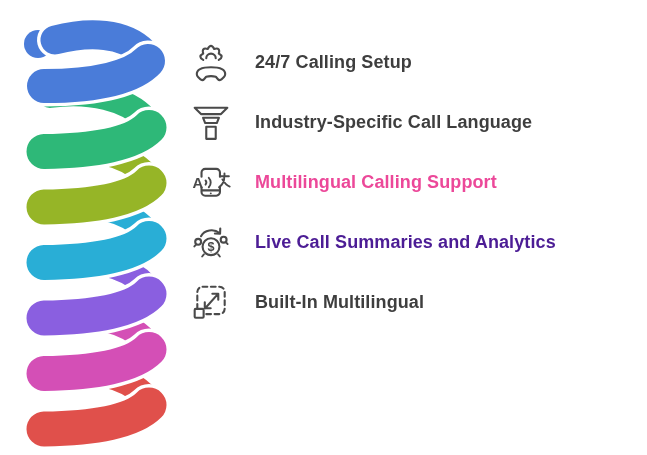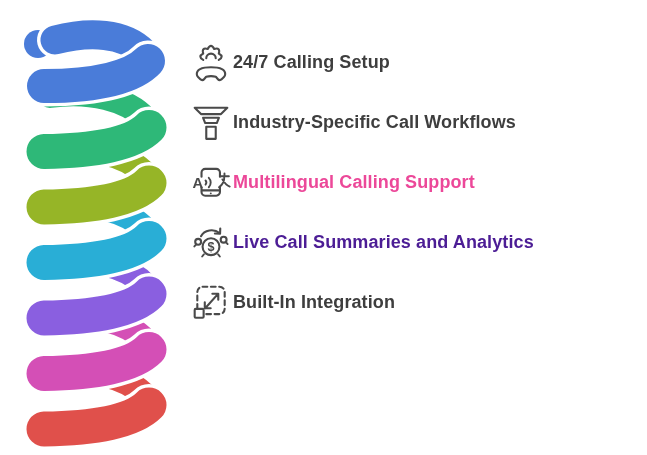--- a/index.html
+++ b/index.html
@@ -4,21 +4,21 @@
 <style>
   html,body{margin:0;padding:0;background:#ffffff;}
   .stage{
     position:relative;width:647px;height:455px;background:#ffffff;overflow:hidden;
     font-family:"Liberation Sans",sans-serif;
   }
   .spiral-svg{position:absolute;left:0;top:0;}
   .features{position:absolute;left:189px;top:32px;}
   .feature-row{height:60px;display:flex;align-items:center;}
   .feature-icon{width:44px;height:44px;display:flex;align-items:center;justify-content:center;flex:0 0 44px;}
-  .feature-label{margin-left:0;font-size:18px;font-weight:700;color:#3e3e3e;letter-spacing:0.1px;white-space:nowrap;}
+  .feature-label{margin-left:22px;font-size:18px;font-weight:700;color:#3e3e3e;letter-spacing:0.1px;white-space:nowrap;}
 </style>
 </head>
 <body>
 
 <div class="stage">
   <svg class="spiral-svg" id="spiral" width="180" height="455" viewBox="0 0 180 455">
       <circle cx="38" cy="44" r="17.5" fill="#ffffff"></circle>
       <circle cx="38" cy="44" r="14" fill="#4a7cd9"></circle>
       <path d="M55 40 C90 31 124 33 143 52" fill="none" stroke="#ffffff" stroke-width="36" stroke-linecap="round"></path>
       <path d="M55 40 C90 31 124 33 143 52" fill="none" stroke="#4a7cd9" stroke-width="29" stroke-linecap="round"></path>
@@ -63,21 +63,21 @@
       </div>
       <div class="feature-row">
         <span class="feature-icon" style="color: rgb(74, 74, 74);">
           <svg viewBox="0 0 38 38" width="40" height="40" fill="none" stroke="currentColor" stroke-width="2" stroke-linecap="round" stroke-linejoin="round">
 
     <path d="M3.5 5.5 H34.5 L28.5 11.5 H9.5 Z"></path>
     <path d="M11.5 15 H26.5 L24.5 20 H13.5 Z"></path>
     <rect x="14.5" y="23.5" width="9" height="11.5"></rect>
           </svg>
         </span>
-        <span class="feature-label" style="color: rgb(62, 62, 62);">Industry-Specific Call Workflows</span>
+        <span class="feature-label" style="color: rgb(62, 62, 62);">Industry-Specific Call Language</span>
       </div>
       <div class="feature-row">
         <span class="feature-icon" style="color: rgb(74, 74, 74);">
           <svg viewBox="0 0 38 38" width="40" height="40" fill="none" stroke="currentColor" stroke-width="2" stroke-linecap="round" stroke-linejoin="round">
 
     <path d="M10 14 V10 a3.5 3.5 0 0 1 3.5 -3.5 h10.5 a3.5 3.5 0 0 1 3.5 3.5 v4"></path>
     <path d="M10 24 v4.5 a3.5 3.5 0 0 0 3.5 3.5 h10.5 a3.5 3.5 0 0 0 3.5 -3.5 V24"></path>
     <path d="M10.5 27 H27"></path>
     <circle cx="18.8" cy="29.8" r="0.9" fill="currentColor" stroke="none"></circle>
     <text x="1.5" y="24.5" font-size="14" font-weight="bold" fill="currentColor" stroke="none" font-family="'Liberation Sans',sans-serif">A</text>
@@ -104,16 +104,16 @@
       </div>
       <div class="feature-row">
         <span class="feature-icon" style="color: rgb(74, 74, 74);">
           <svg viewBox="0 0 38 38" width="40" height="40" fill="none" stroke="currentColor" stroke-width="2" stroke-linecap="round" stroke-linejoin="round">
 
     <rect x="6" y="4.5" width="26" height="26" rx="5" stroke-dasharray="4.5 3.4"></rect>
     <rect x="3.5" y="25.5" width="8.5" height="8.5" rx="1" fill="#ffffff"></rect>
     <path d="M13.5 25 L25.5 11.5 M20.3 11.2 H25.9 V16.8 M18.7 24.9 H13.1 V19.3"></path>
           </svg>
         </span>
-        <span class="feature-label" style="color: rgb(62, 62, 62);">Built-In Integration</span>
+        <span class="feature-label" style="color: rgb(62, 62, 62);">Built-In Multilingual</span>
       </div>
     </div>
 </div>
 
 </body></html>

